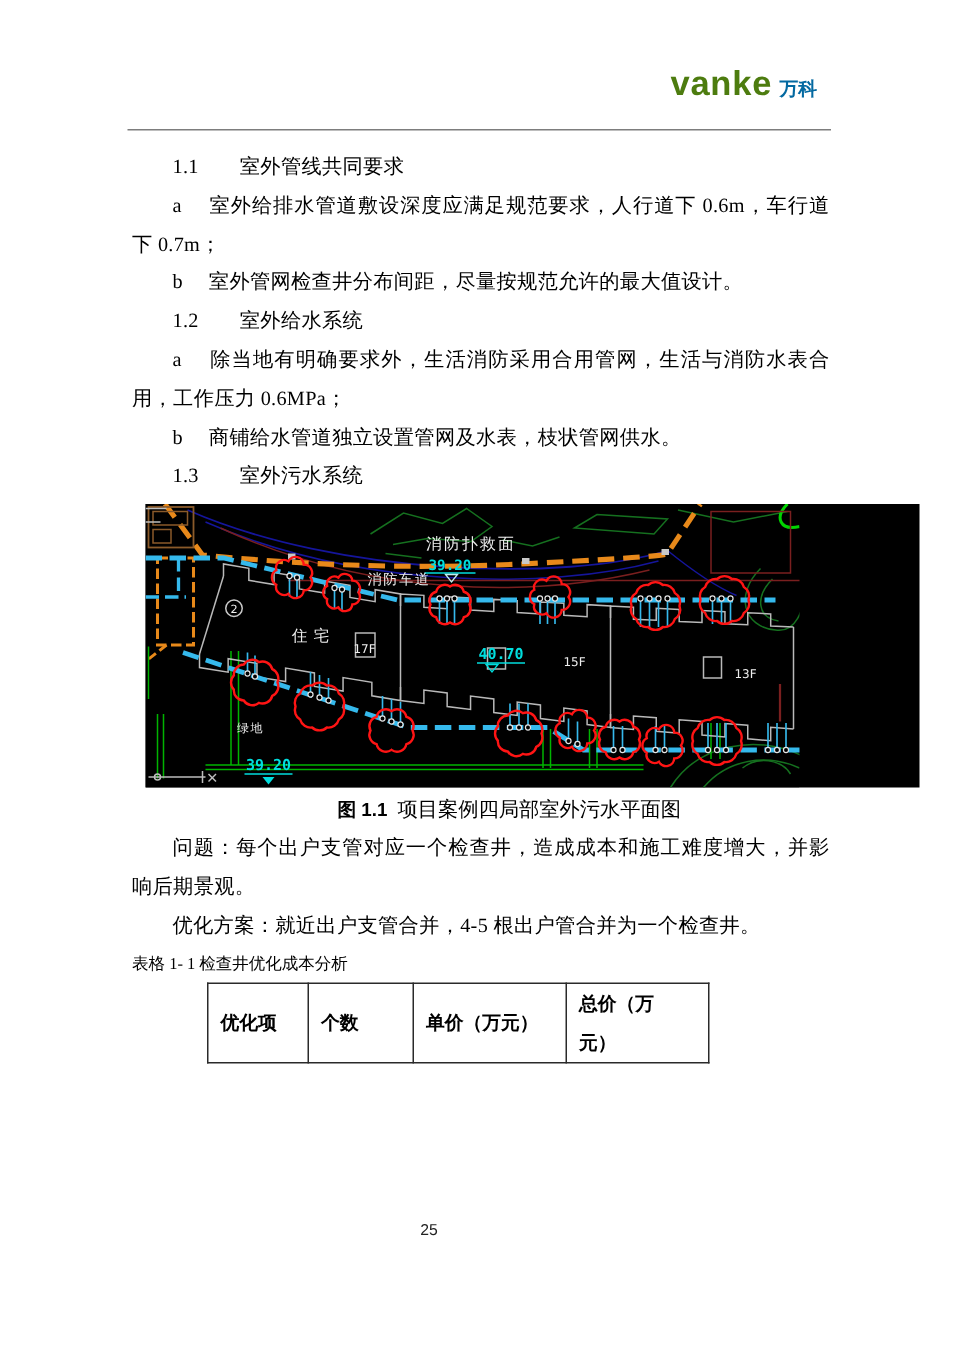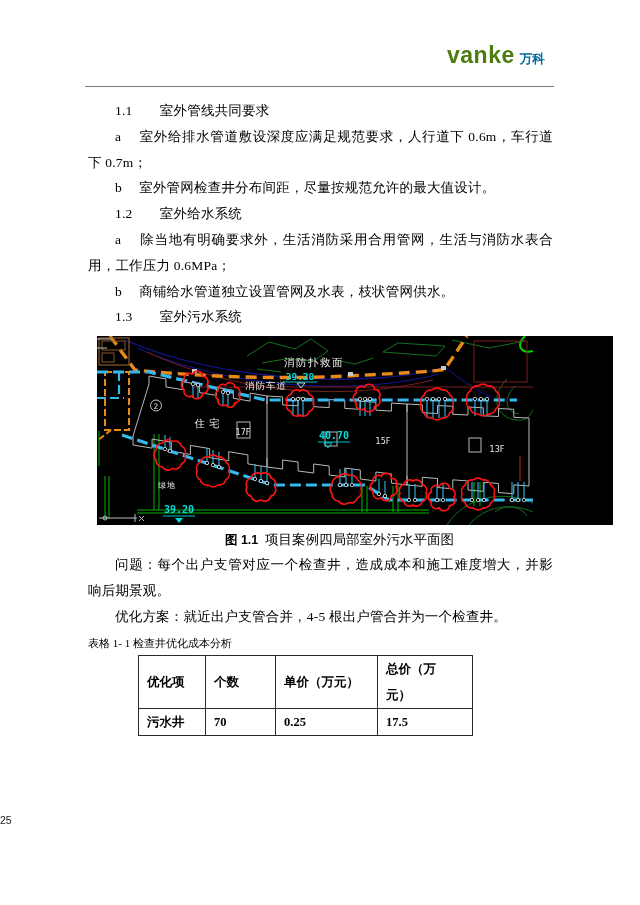--- a/index.html
+++ b/index.html
@@ -43,21 +43,21 @@
     text-align:left;font-size:11px;line-height:20px;margin-top:3px;
   }
   table.cost{
     border-collapse:collapse;margin:2px 0 0 50px;
     font-size:12.5px;
   }
   table.cost td{
     border:1px solid #2a2a2a;height:26px;line-height:26px;
     padding:0 16px 0 8px;vertical-align:middle;font-weight:bold;
   }
-  .footer{position:absolute;left:0;top:814px;width:572px;text-align:left;
+  .footer{position:absolute;left:0;top:814px;width:572px;text-align:center;
     font-size:10.5px;font-family:"Liberation Sans","DejaVu Sans",sans-serif;color:#222;}
   
   .cadw{font-family:"DejaVu Sans",sans-serif;fill:#ededed;}
   .cadc{font-family:"DejaVu Sans Mono",monospace;font-weight:bold;fill:#00dede;}
 </style>
 </head>
 <body>
 
 <div class="page">
 
@@ -313,24 +313,18 @@
           <col style="width:102px">
           <col style="width:95px">
         </colgroup>
       <tbody>
           <tr>
         <td>优化项</td>
         <td>个数</td>
         <td>单价（万元）</td>
         <td>总价（万元）</td>
       </tr>
-      <tr>
-        <td>污水井</td>
-        <td>70</td>
-        <td>0.25</td>
-        <td>17.5</td>
-      </tr>
     </tbody>
       </table>
   </div>
 
   <div class="footer">25</div>
 </div>
 
 </body></html>

